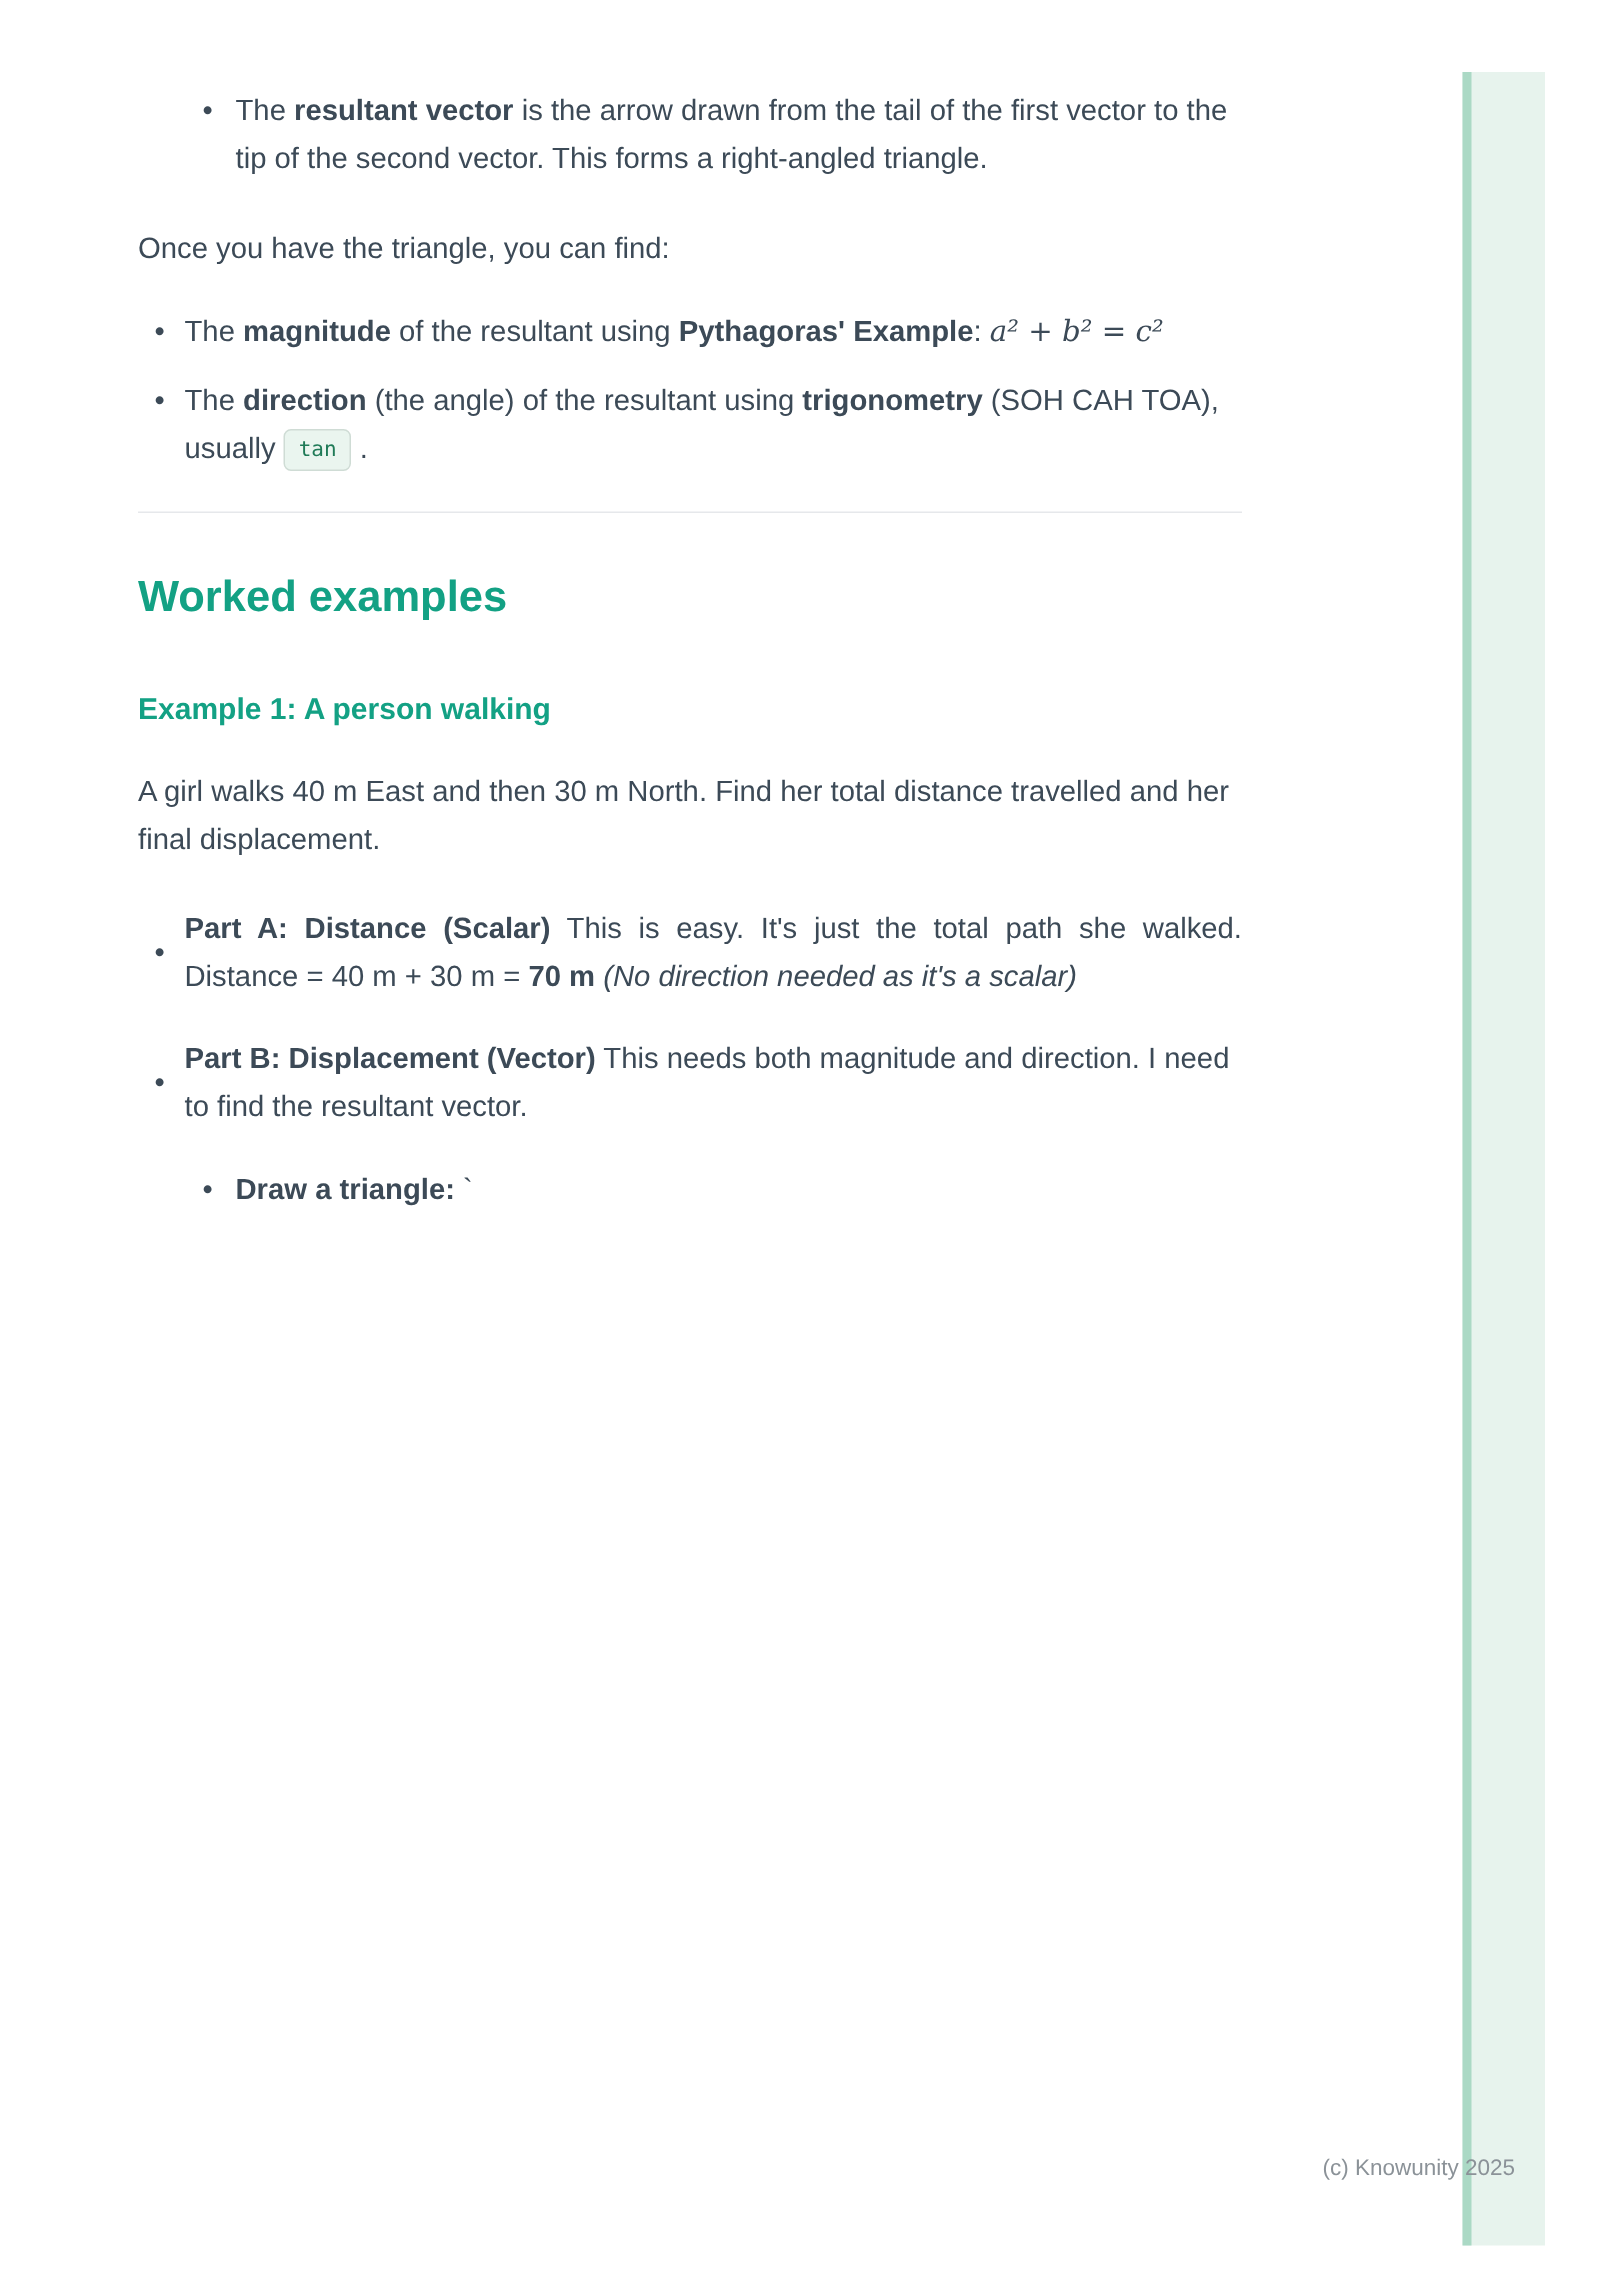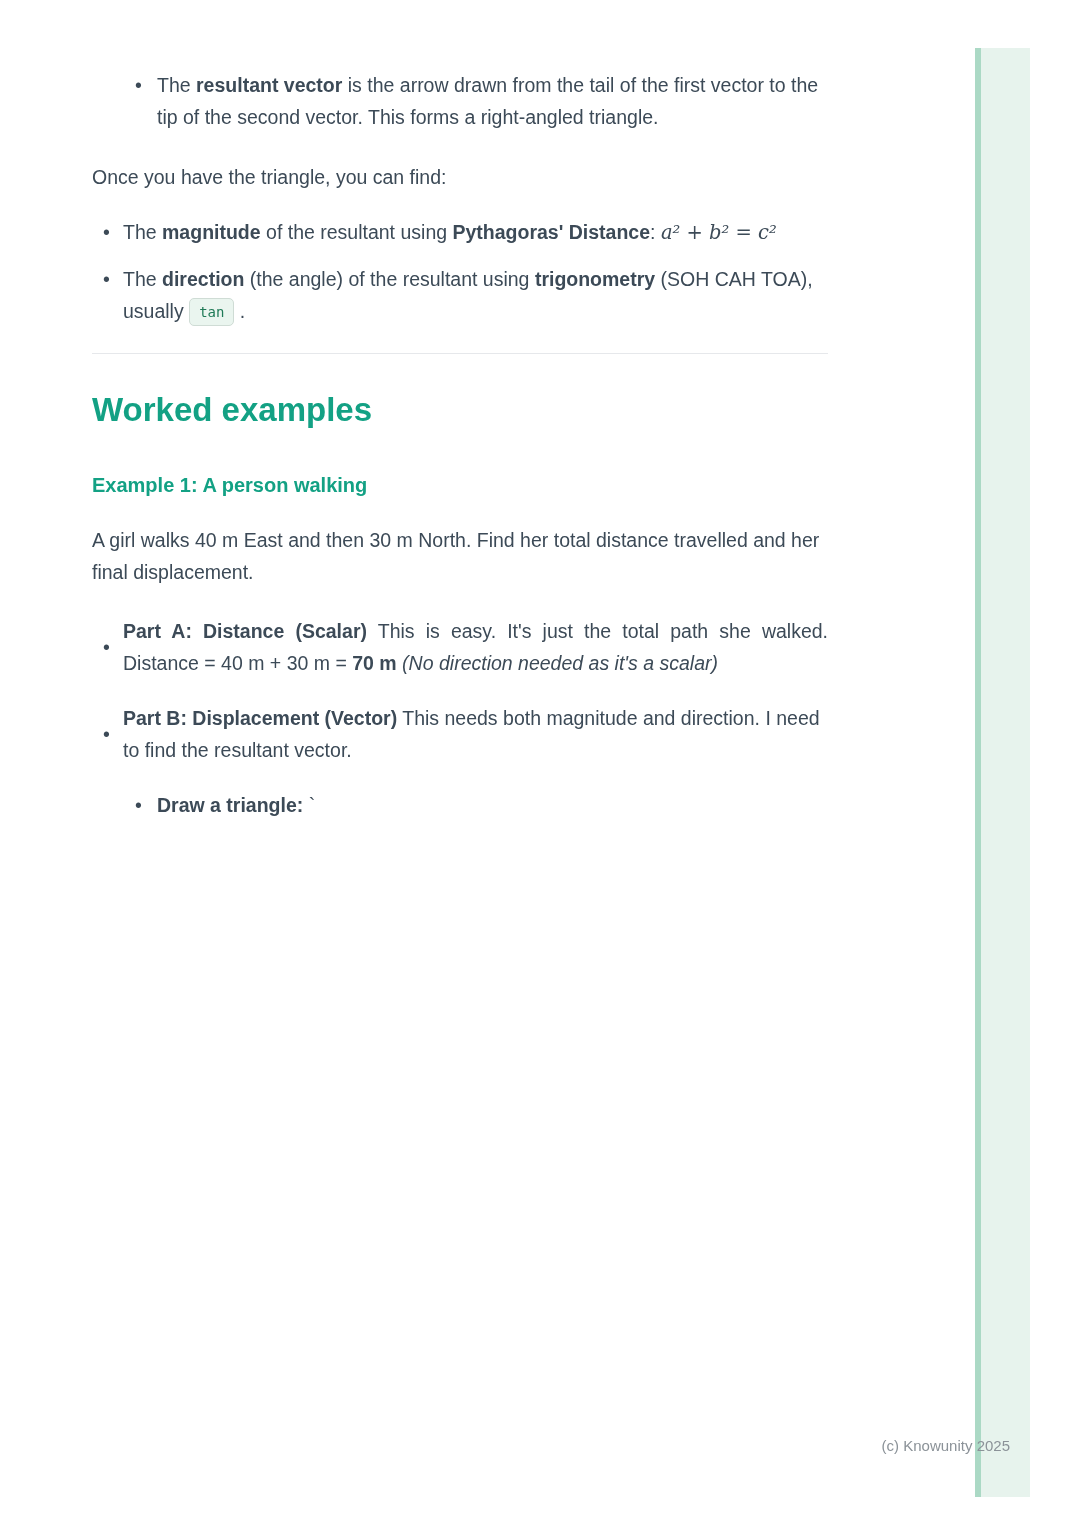--- a/index.html
+++ b/index.html
@@ -16,21 +16,21 @@
   .accent-strip {
     position: absolute; left: 975px; top: 48px; width: 55px; height: 1449px;
     background: var(--strip-light, #e7f3ed);
   }
   .accent-strip-line {
     position: absolute; left: 0; top: 0; width: 6px; height: 100%;
     background: var(--strip-dark, #abd9c5);
   }
 
   .content {
-    position: absolute; left: 92px; top: 59px; width: 736px;
+    position: absolute; left: 92px; top: 48px; width: 736px;
     font-size: 19.5px; line-height: 32px;
   }
 
   .li { display: flex; align-items: flex-start; }
   .li .marker { flex: none; }
   .marker::before { content: "\2022"; }
   .lvl1 { padding-left: 11px; }
   .lvl1 .marker { width: 20px; }
   .lvl2 { padding-left: 43px; }
   .lvl2 .marker { width: 22px; }
@@ -48,21 +48,21 @@
     font-size: 14px; line-height: 20px;
     padding: 3px 9px;
     background: var(--chip-bg, #eaf5ef);
     border: 1px solid var(--chip-border, #cfdcd5);
     border-radius: 5px;
     color: var(--chip-text, #1f7a57);
     vertical-align: 1px;
   }
 
   .doc-h1 {
-    margin: 0; font-size: 33px; line-height: 40px; font-weight: bold;
+    margin: 0; font-size: 29px; line-height: 40px; font-weight: bold;
     color: var(--accent, #13a184);
   }
   .doc-h2 {
     margin: 0; font-size: 20px; line-height: 34px; font-weight: bold;
     color: var(--accent, #13a184);
   }
   p { margin: 0; }
 
   .divider {
     border: none; border-top: 1px solid var(--divider, #e6e8eb);
@@ -99,21 +99,21 @@
 
     <div class="li lvl2 mt-first mb-resultant">
       <span class="marker"></span>
       <span class="li-text"><span>The </span><b>resultant vector</b><span> is the arrow drawn from the tail of the first vector to the tip of the second vector. This forms a right-angled triangle.</span></span>
     </div>
 
     <p class="mb-once">Once you have the triangle, you can find:</p>
 
     <div class="li lvl1 mb-li">
       <span class="marker"></span>
-      <span class="li-text"><span>The </span><b>magnitude</b><span> of the resultant using </span><b>Pythagoras' Distance</b><span>: </span><span class="math">a² + b² = c²</span></span>
+      <span class="li-text"><span>The </span><b>magnitude</b><span> of the resultant using </span><b>Pythagoras' Example</b><span>: </span><span class="math">a² + b² = c²</span></span>
     </div>
 
     <div class="li lvl1">
       <span class="marker"></span>
       <span class="li-text"><span>The </span><b>direction</b><span> (the angle) of the resultant using </span><b>trigonometry</b><span> (SOH CAH TOA), usually </span><code class="chip">tan</code><span> .</span></span>
     </div>
 
     <hr class="divider">
 
     <h1 class="doc-h1 mb-h1">Worked examples</h1>

